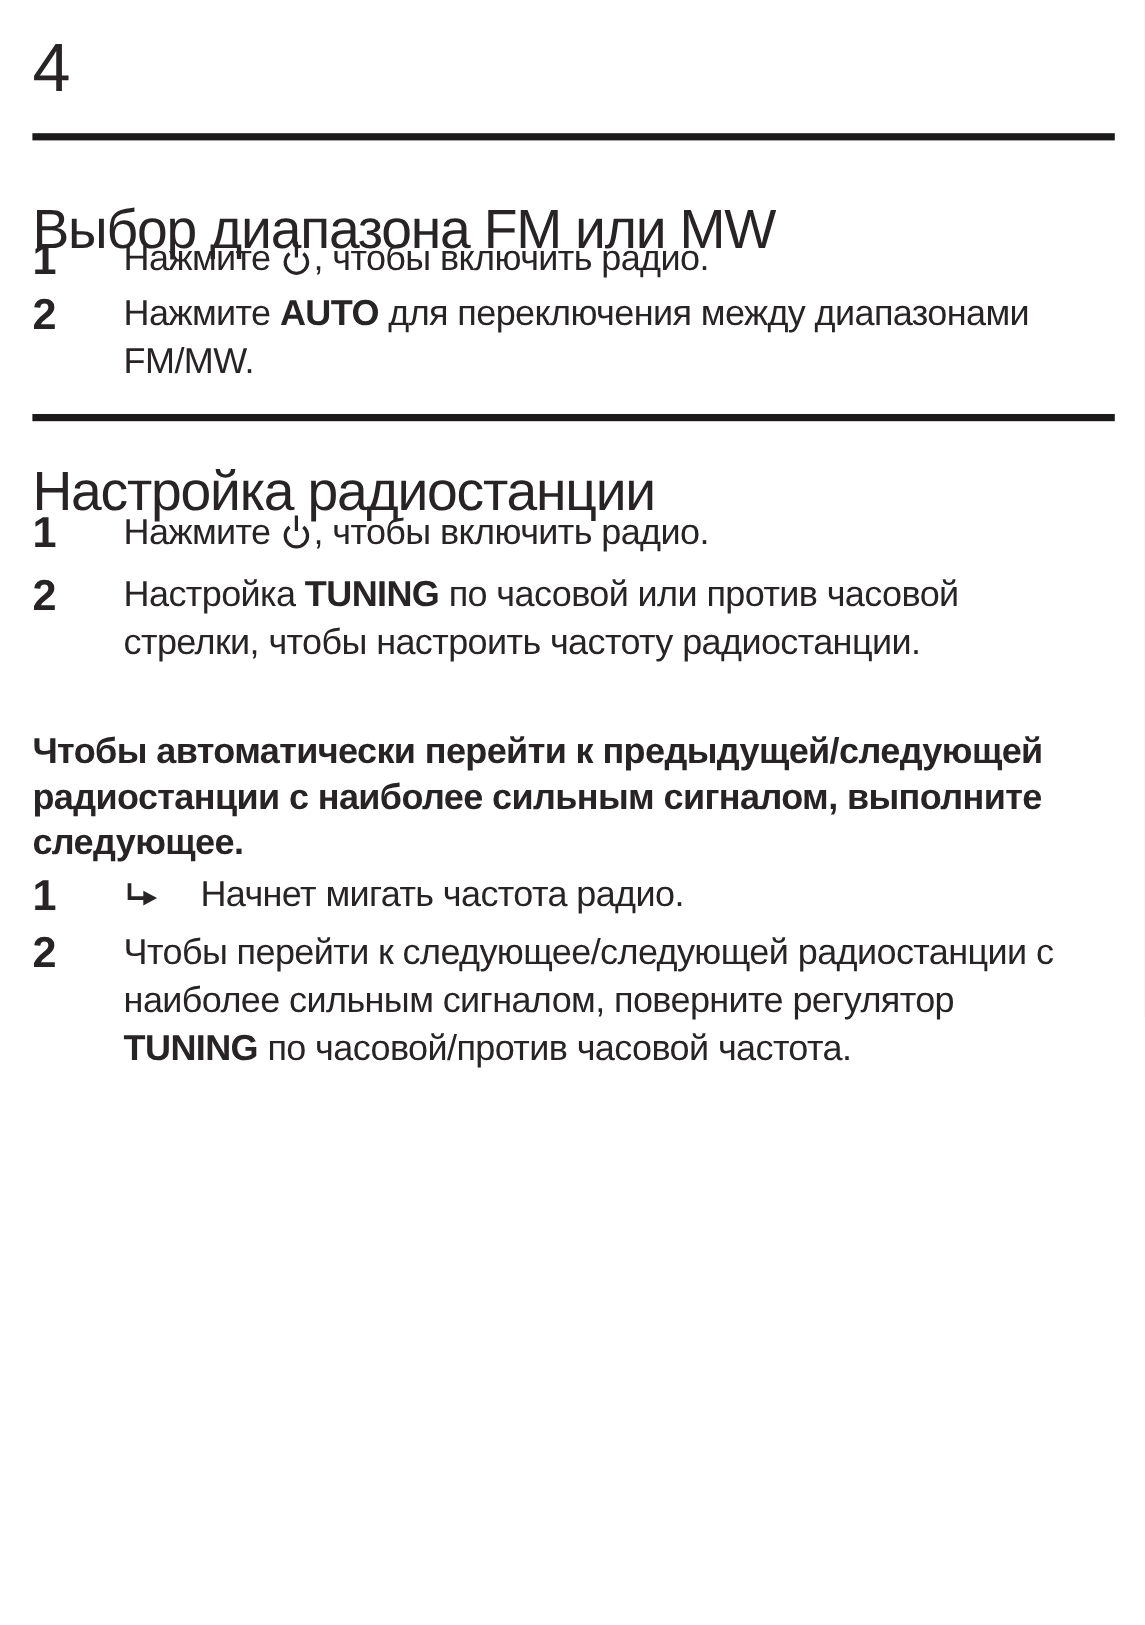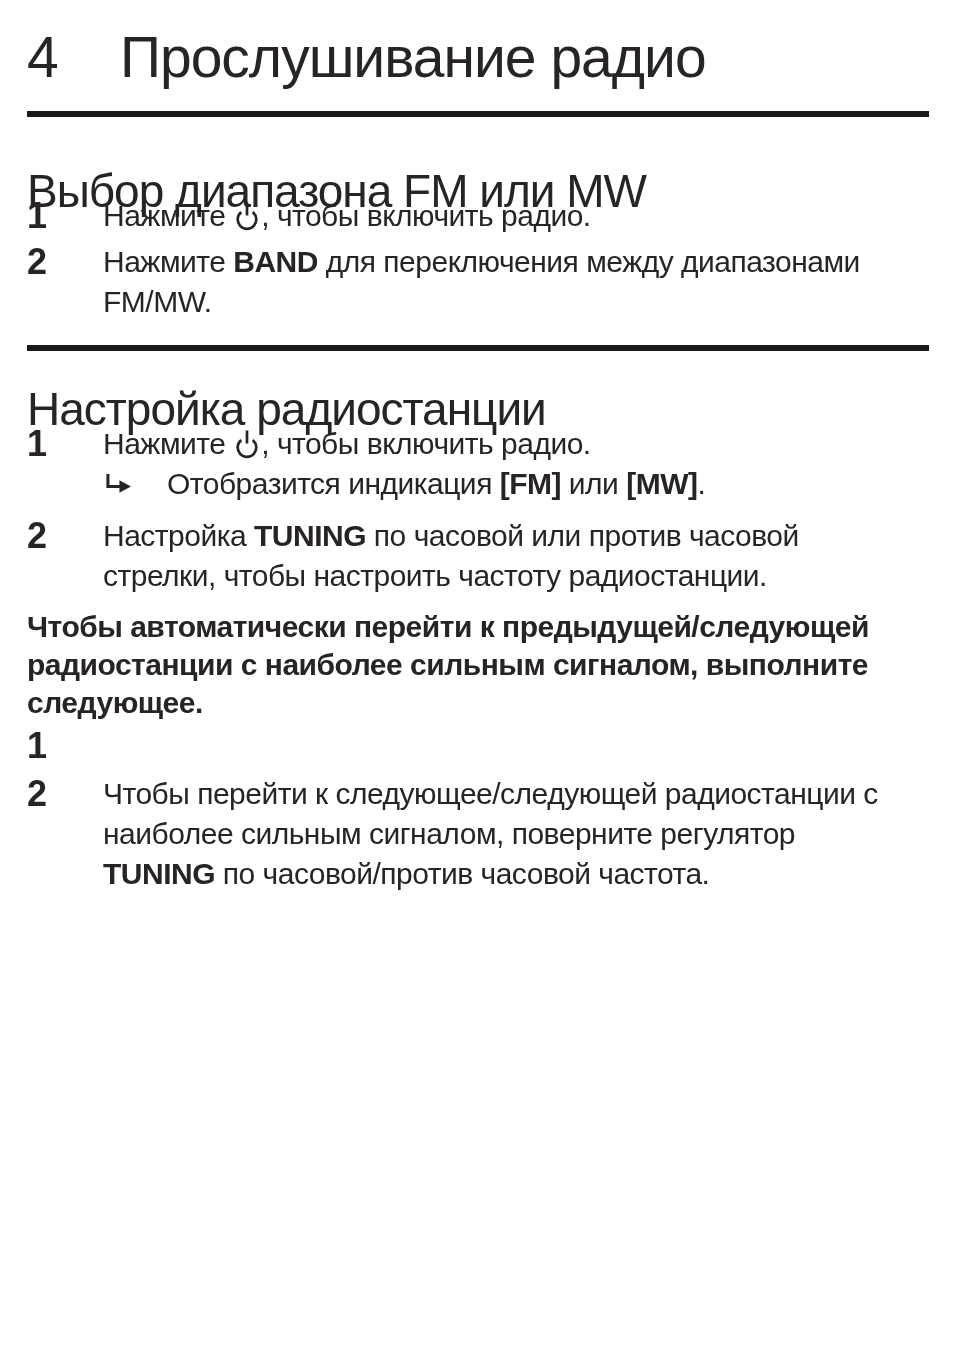--- a/index.html
+++ b/index.html
@@ -72,82 +72,81 @@
   }
   .return-arrow-icon{display:block;width:29px;height:23px;}
 </style>
 </head>
 <body>
 
 <div class="page">
 
   <div class="chapter">
     <span class="chapter-num">4</span>
-    <span>Прослушивание радио</span>
   </div>
 
   <div class="rule rule-1"></div>
 
   <h2 class="section-title s1">Выбор диапазона FM или MW</h2>
 
   <div class="list list-1">
     <div class="step">
       <div class="step-num">1</div>
       <div class="step-body">
         <p class="step-text"><span>Нажмите </span><svg class="power-icon" viewBox="0 0 24 30">
               <path d="M17.73 11.17 A9.3 9.3 0 1 1 6.27 11.17" fill="none" stroke="#282425" stroke-width="2.7"></path>
               <line x1="12" y1="1.5" x2="12" y2="14.5" stroke="#282425" stroke-width="2.7"></line>
             </svg><span>, чтобы включить радио.</span></p>
       </div>
     </div>
     <div class="step">
       <div class="step-num">2</div>
       <div class="step-body">
-        <p class="step-text"><span>Нажмите </span><b>BAND</b><span> для переключения между диапазонами FM/MW.</span></p>
+        <p class="step-text"><span>Нажмите </span><b>AUTO</b><span> для переключения между диапазонами FM/MW.</span></p>
       </div>
     </div>
   </div>
 
   <div class="rule rule-2"></div>
 
   <h2 class="section-title s2">Настройка радиостанции</h2>
 
   <div class="list list-2">
     <div class="step">
       <div class="step-num">1</div>
       <div class="step-body">
         <p class="step-text"><span>Нажмите </span><svg class="power-icon" viewBox="0 0 24 30">
               <path d="M17.73 11.17 A9.3 9.3 0 1 1 6.27 11.17" fill="none" stroke="#282425" stroke-width="2.7"></path>
               <line x1="12" y1="1.5" x2="12" y2="14.5" stroke="#282425" stroke-width="2.7"></line>
             </svg><span>, чтобы включить радио.</span></p>
-        <div class="result">
-          <span class="result-arrow">
-              <svg class="return-arrow-icon" viewBox="0 0 30 24">
-                <path d="M5 1 L5 14 L18 14" fill="none" stroke="#282425" stroke-width="3.2"></path>
-                <polygon points="17,7.5 17,20.5 29,14" fill="#282425"></polygon>
-              </svg>
-            </span>
-          <p class="result-text"><span>Отобразится индикация </span><b>[FM]</b><span> или </span><b>[MW]</b><span>.</span></p>
-        </div>
       </div>
     </div>
     <div class="step">
       <div class="step-num">2</div>
       <div class="step-body">
         <p class="step-text"><span>Настройка </span><b>TUNING</b><span> по часовой или против часовой стрелки, чтобы настроить частоту радиостанции.</span></p>
       </div>
     </div>
   </div>
 
   <div class="list block-3">
     <p class="note">Чтобы автоматически перейти к предыдущей/следующей радиостанции с наиболее сильным сигналом, выполните следующее.</p>
 
     <div class="step">
       <div class="step-num">1</div>
       <div class="step-body">
+        <div class="result">
+          <span class="result-arrow">
+              <svg class="return-arrow-icon" viewBox="0 0 30 24">
+                <path d="M5 1 L5 14 L18 14" fill="none" stroke="#282425" stroke-width="3.2"></path>
+                <polygon points="17,7.5 17,20.5 29,14" fill="#282425"></polygon>
+              </svg>
+            </span>
+          <p class="result-text">Начнет мигать частота радио.</p>
+        </div>
       </div>
     </div>
     <div class="step">
       <div class="step-num">2</div>
       <div class="step-body">
         <p class="step-text"><span>Чтобы перейти к следующее/следующей радиостанции с наиболее сильным сигналом, поверните регулятор </span><b>TUNING</b><span> по часовой/против часовой частота.</span></p>
       </div>
     </div>
   </div>
 

